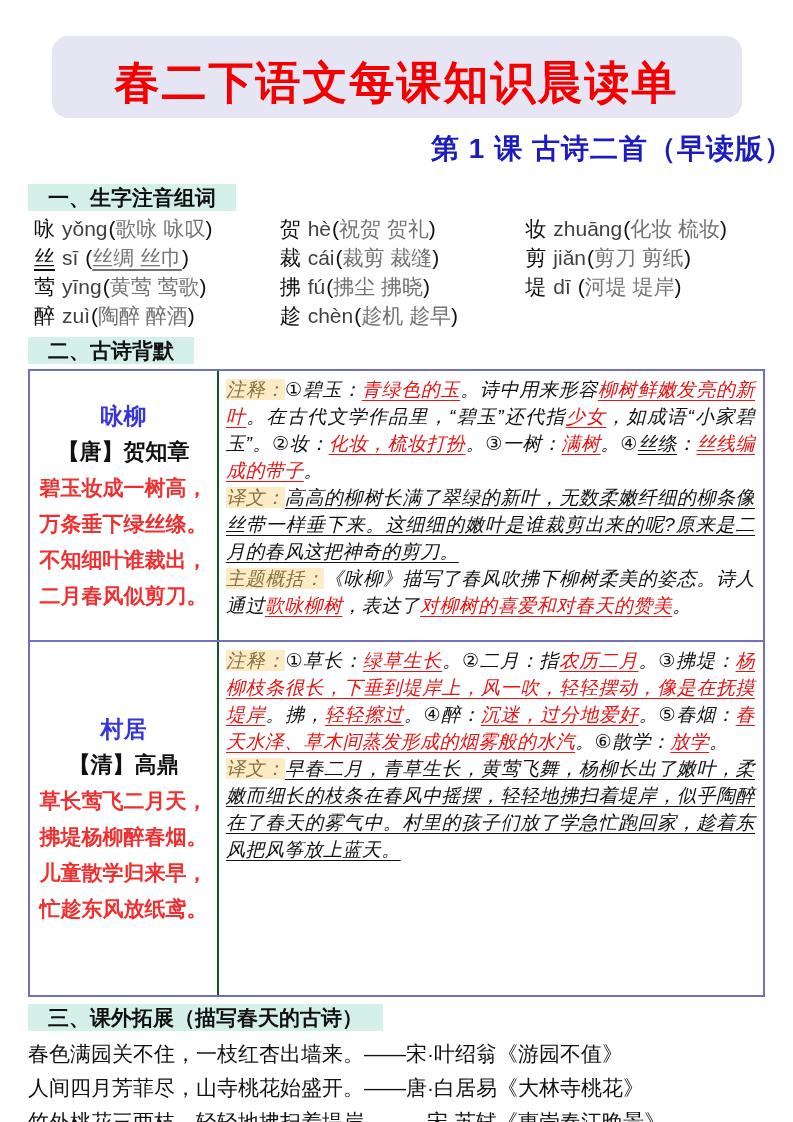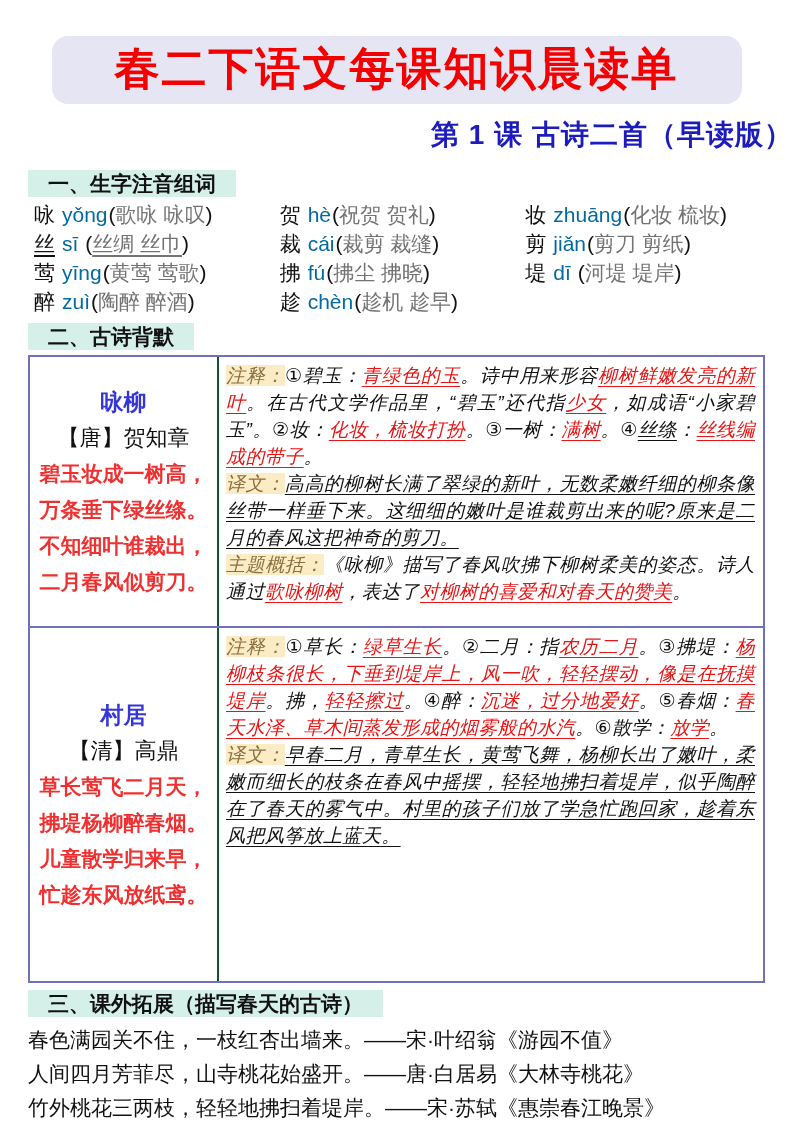--- a/index.html
+++ b/index.html
@@ -7,21 +7,21 @@
   body {
     height:1122px; overflow:hidden; background:#ffffff;
     font-family:"Liberation Sans","DejaVu Sans",sans-serif;
     color:#111;
   }
   .page { width:793px; height:1122px; position:relative; padding-top:36px; }
 
   
   .banner {
     width:690px; margin:0 auto; background:#e5e5f4; border-radius:16px;
-    text-align:center; padding:4px 0 6px 0;
+    text-align:center; padding:18px 0 6px 0;
   }
   .banner .title {
     color:#f40000; font-weight:bold; font-size:45px; letter-spacing:2px; line-height:58px;
   }
   .subtitle {
     text-align:right; color:#1b1bbe; font-weight:bold; font-size:28px;
     margin-top:12px; letter-spacing:1px;
   }
 
   .content { padding:0 28px 0 28px; }
@@ -34,21 +34,21 @@
   .sec2-heading { margin-top:8px; }
   .sec3-heading { margin-top:7px; }
 
   
   .word-grid {
     display:grid; grid-template-columns:1fr 1fr 1fr;
     margin-top:5px; row-gap:3px; font-size:21px; line-height:26px;
   }
   .gz-cell { white-space:nowrap; padding-left:6px; }
   .gz-char { color:#111; margin-right:7px; }
-  .gz-pinyin { color:#0369a1; margin-right:1px; }
+  .gz-pinyin { color:#404040; margin-right:1px; }
   .gz-paren { color:#111; }
   .gz-words { color:#737373; }
   .gz-cell.u .gz-char, .gz-cell.u .gz-words {
     text-decoration:underline; text-underline-offset:4px;
   }
 
   
   .gtable {
     margin-top:5px; width:737px;
     border:2px solid #7070bb; background:#fff;
@@ -58,21 +58,21 @@
   .t-left {
     border-right:2px solid #14532d;
     display:flex; flex-direction:column; justify-content:center; align-items:center;
     text-align:center; padding:6px 4px;
   }
   .t-right { padding:5px 8px 21px 7px;font-style:italic; }
   .row1 { min-height:261px; }
   .row2 { min-height:355px; }
 
   .poem-title { color:#3636d8; font-weight:bold; font-size:23px; line-height:36px; }
-  .poem-author { color:#111; font-weight:normal; font-size:22px; line-height:36px; }
+  .poem-author { color:#111; font-weight:bold; font-size:22px; line-height:36px; }
   .poem-line { color:#f03030; font-weight:bold; font-size:21px; line-height:36px; white-space:nowrap; }
 
   .rich { font-size:19px; line-height:27px; text-align:justify; letter-spacing:0.4px; }
   .seg-label { background:#fcecc6; color:#8a6f3f; }
   .seg-p  { color:#111; }
   .seg-ru { color:#e81414; text-decoration:underline; text-underline-offset:4px; }
   .seg-u  { color:#111; text-decoration:underline; text-underline-offset:4px; }
 
   
   .ext-lines { margin-top:6px; font-size:21px; }

